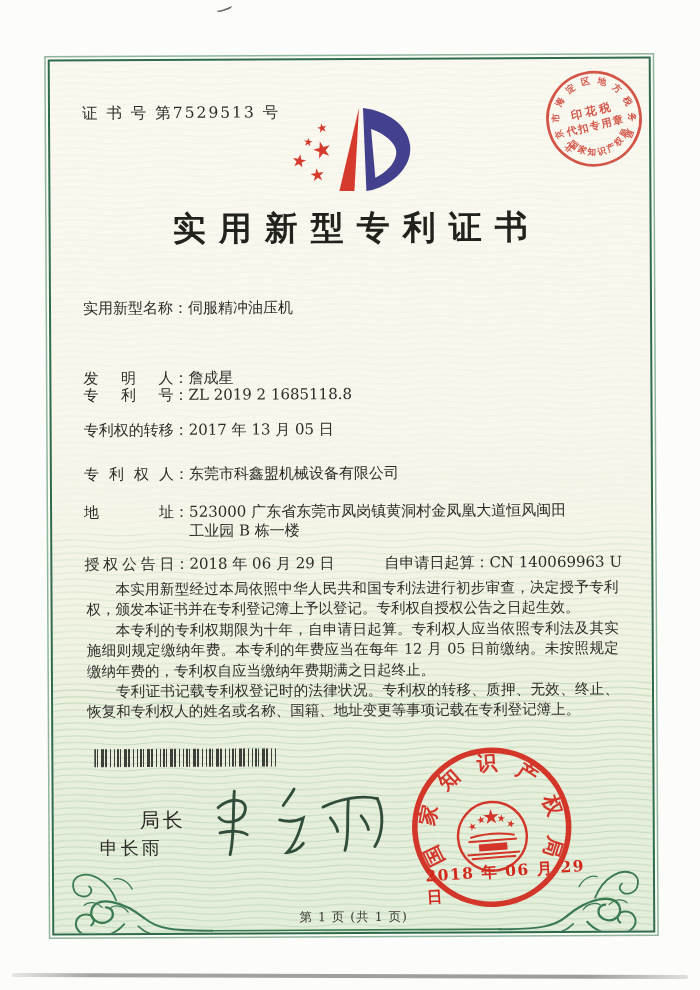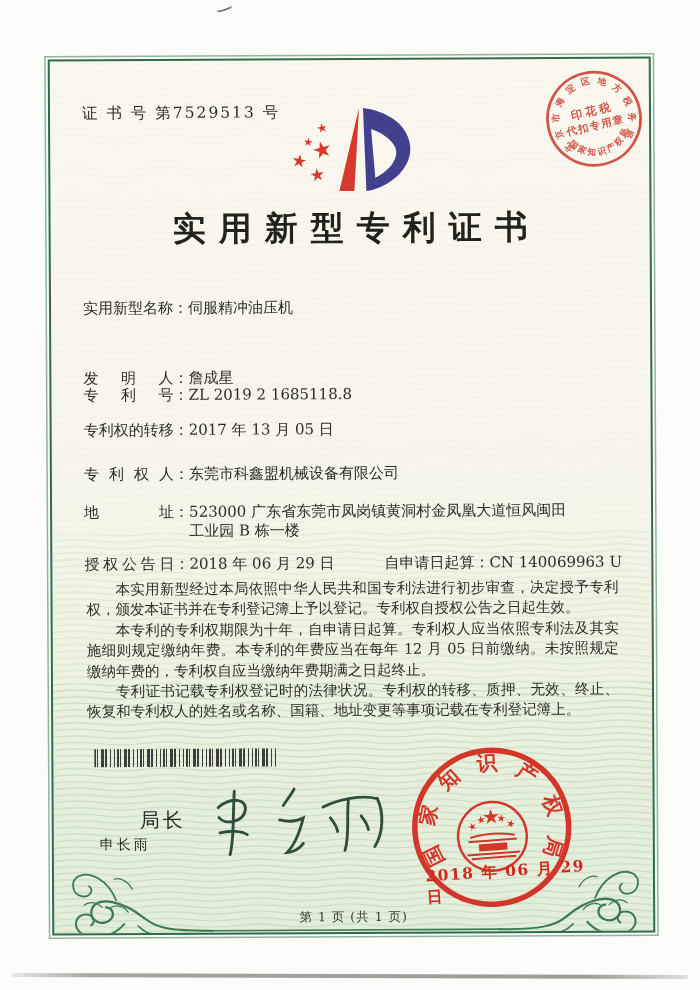--- a/index.html
+++ b/index.html
@@ -42,21 +42,21 @@
   .paragraphs p { text-indent:2em; }
 
   .barcode { position:absolute; left:41px; top:688px; width:182px; height:18px;
     background:repeating-linear-gradient(90deg,
       #20201e 0 2px, transparent 2px 3px, #20201e 3px 4px, transparent 4px 7px,
       #20201e 7px 10px, transparent 10px 11px, #20201e 11px 12.5px, transparent 12.5px 16px,
       #20201e 16px 17px, transparent 17px 19.5px, #20201e 19.5px 21px, transparent 21px 23px);
     opacity:.85; }
 
   .signer-title { position:absolute; left:38px; top:746px; font-size:20px; letter-spacing:3px; color:#2c2c28;margin-left:48px; }
-  .signer-name  { position:absolute; left:46px; top:775px; font-size:14px; letter-spacing:3px; color:#2c2c28; }
+  .signer-name  { position:absolute; left:46px; top:775px; font-size:18px; letter-spacing:3px; color:#2c2c28; }
   .signature { position:absolute; left:150px; top:716px; }
 
   .seal { position:absolute; left:352px; top:682px; }
   .seal text { fill:#d2281c; font-weight:bold; font-family:"DejaVu Serif",serif; }
   .seal-date { position:absolute; left:372px; top:802px; width:160px; font-size:15.5px;
     letter-spacing:1.5px; color:#d2281c; font-weight:bold; transform:rotate(-3.5deg); }
 
   .footer { position:absolute; left:0; top:849px; width:100%; text-align:center;
     font-size:12.5px; color:#3a3a34; letter-spacing:1px; }
 

